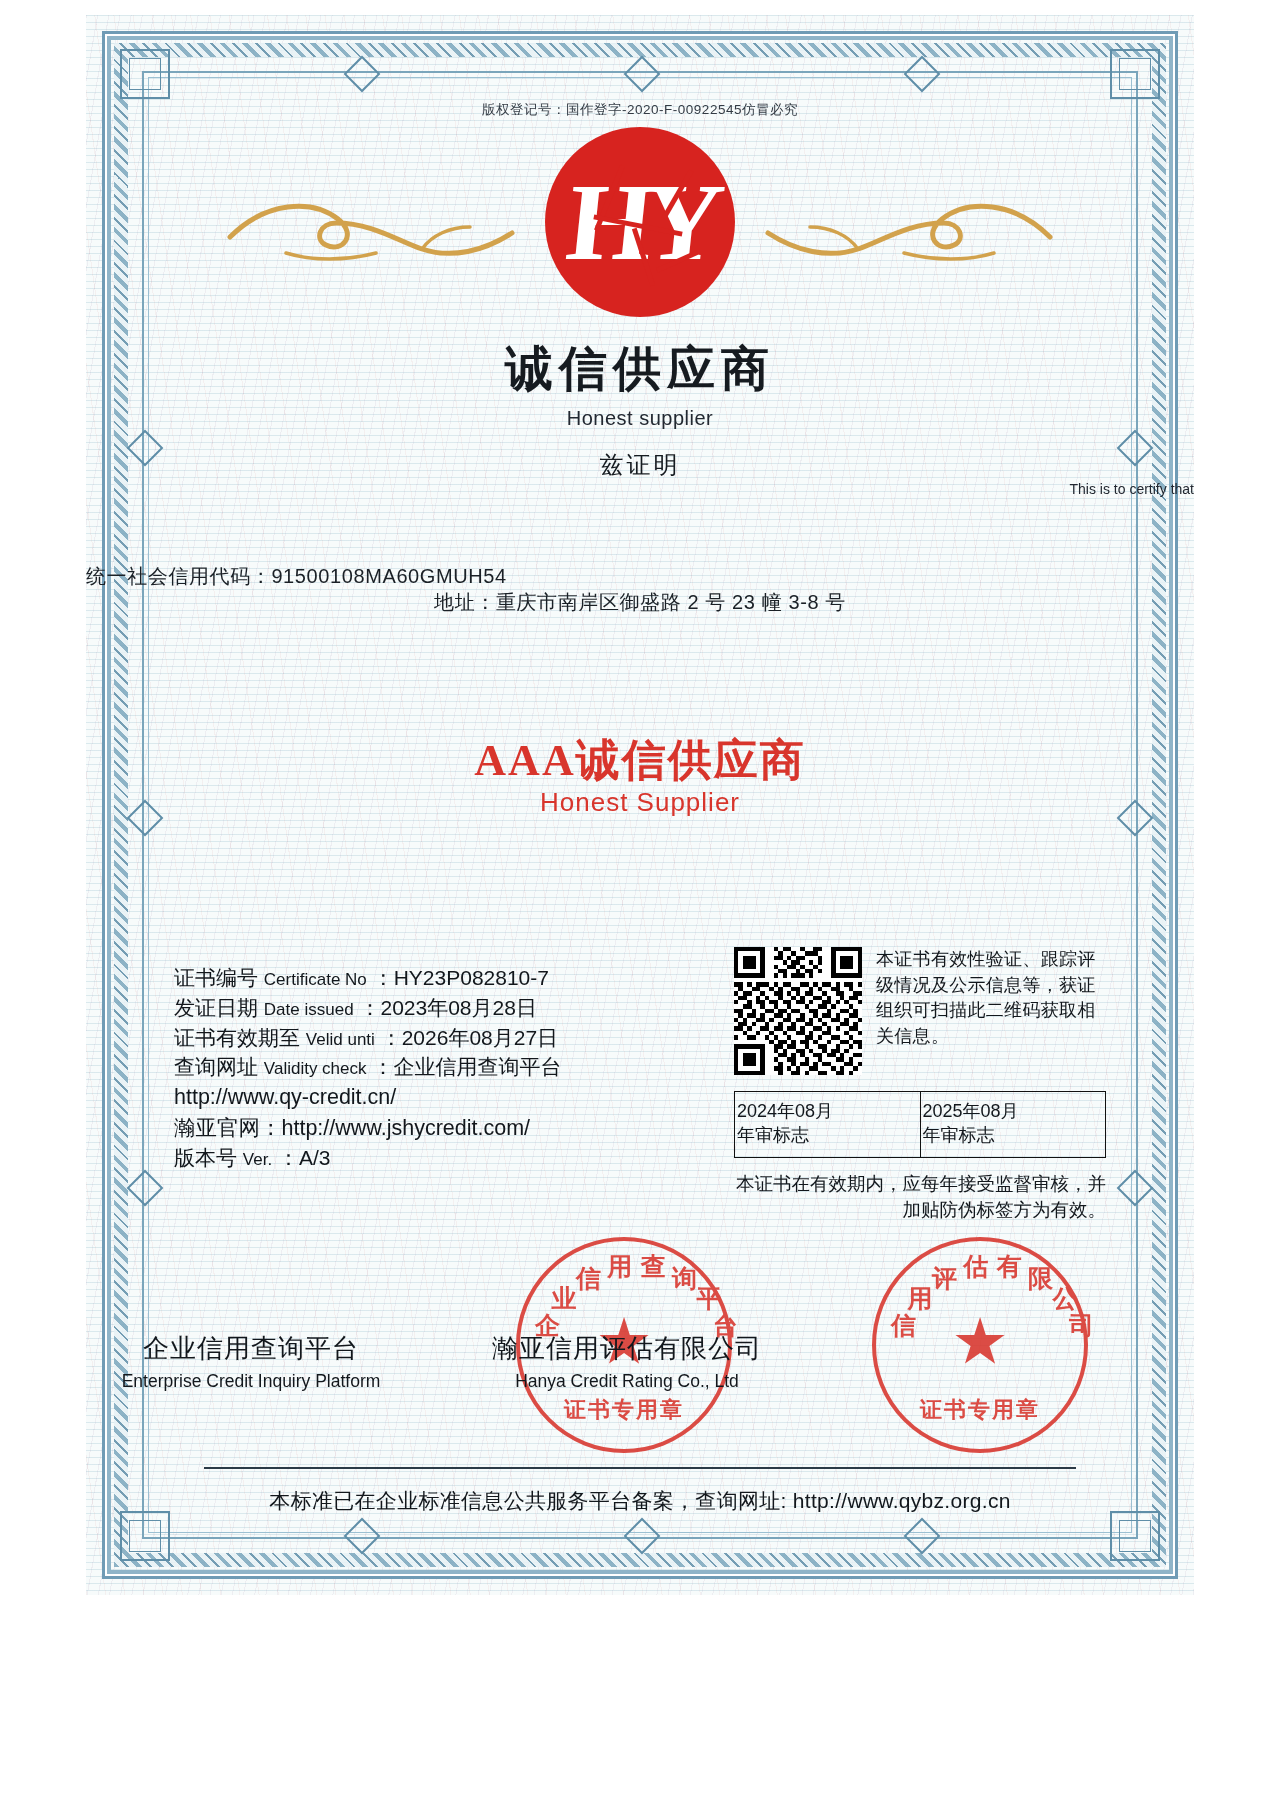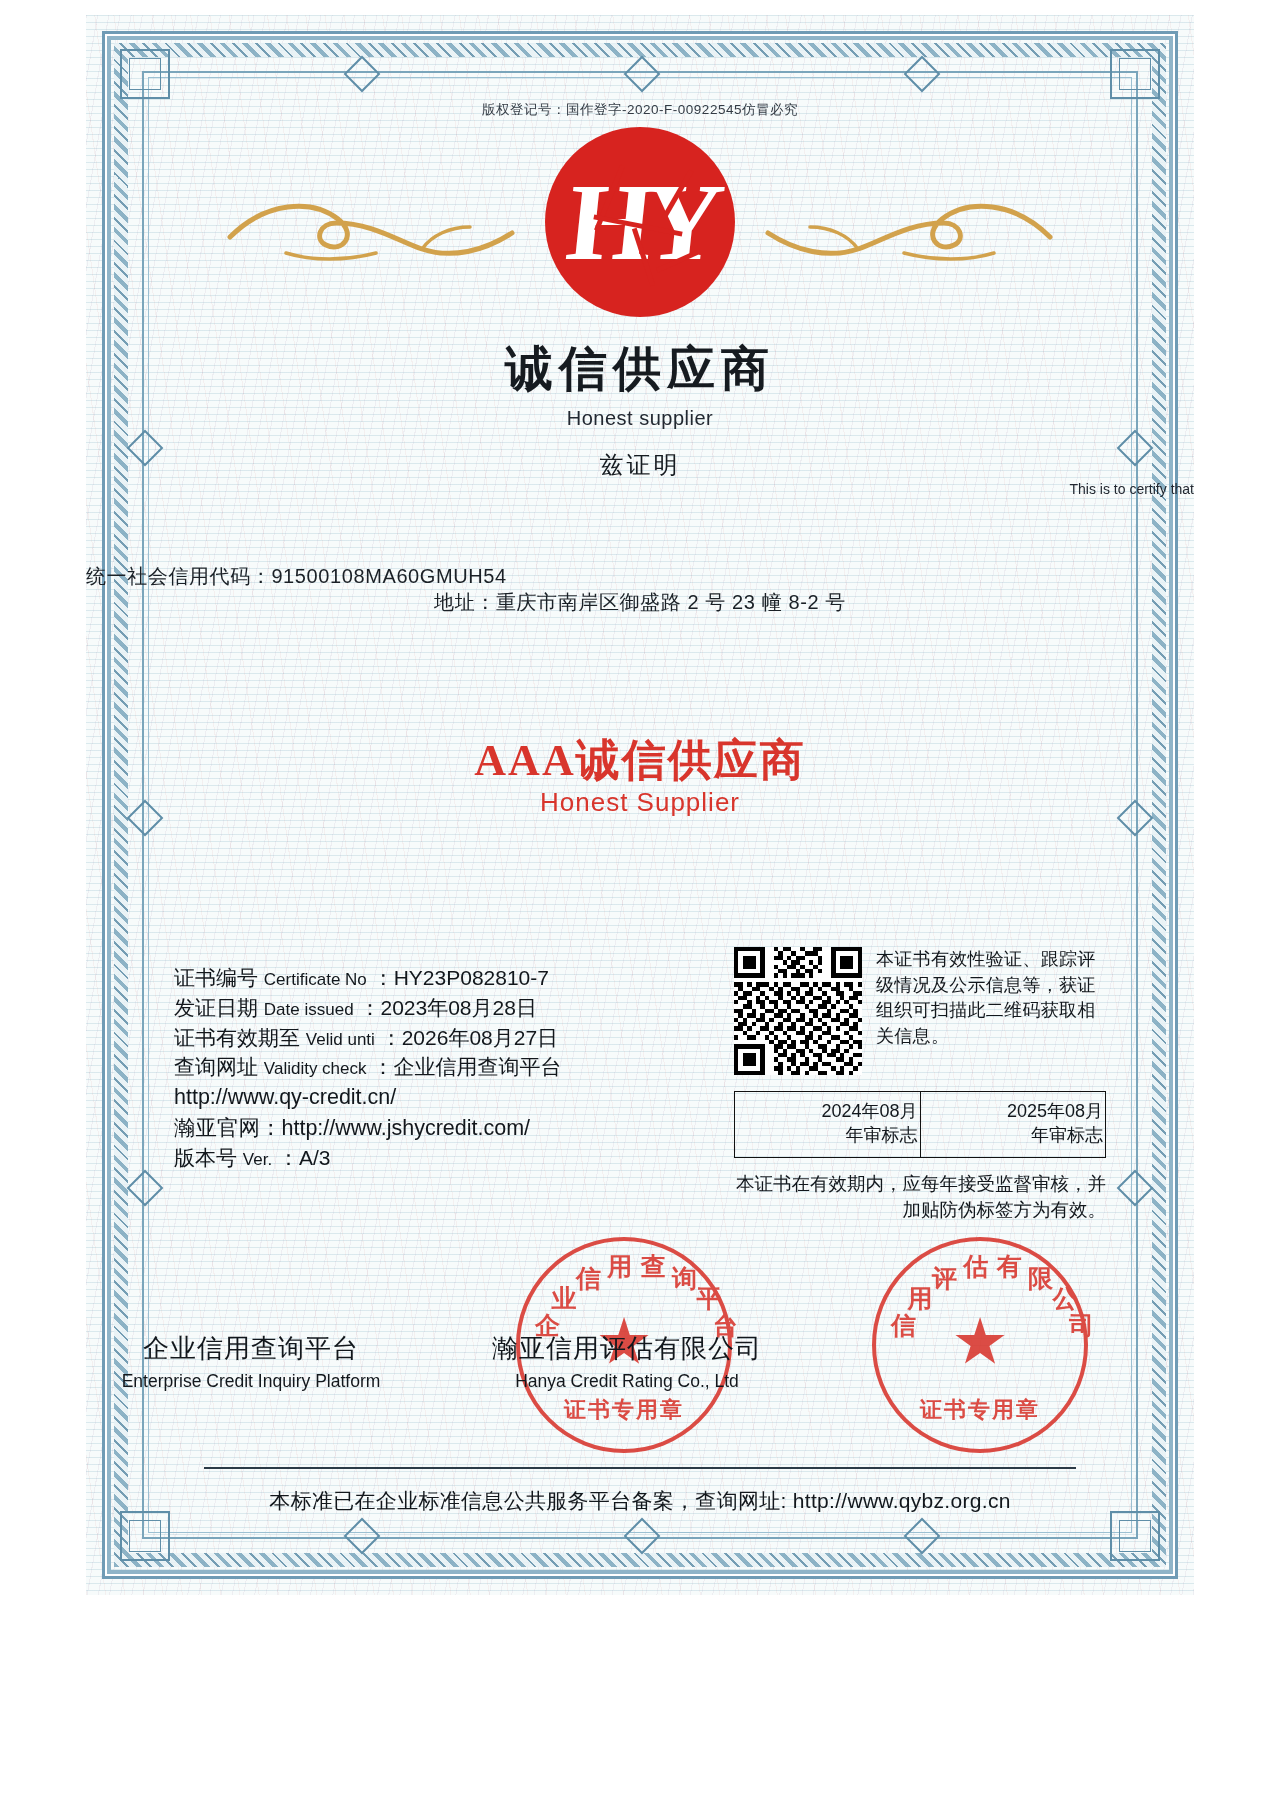--- a/index.html
+++ b/index.html
@@ -315,21 +315,21 @@
     letter-spacing: 0.3px;
   }
   .stamps-row {
     display: flex;
     gap: 0;
     margin-top: 16px;
     border: 1.5px solid #111;
   }
   .stamp-box {
     flex: 1 1 50%;
-    text-align: right;
+    text-align: left;
     padding: 7px 2px 9px;
     font-size: 18px;
     line-height: 1.35;
     color: #12171c;
   }
   .stamp-box + .stamp-box { border-left: 1.5px solid #111; }
   .annual-note {
     margin-top: 13px;
     font-size: 18.5px;
     line-height: 1.45;
@@ -484,21 +484,21 @@
         </div>
       </div>
     </div>
 
     <div class="title-cn">诚信供应商</div>
     <div class="title-en">Honest supplier</div>
     <div class="certify-cn">兹证明</div>
     <div class="certify-en">This is to certify that</div>
 
     <div class="company-code">统一社会信用代码：91500108MA60GMUH54</div>
-    <div class="company-addr">地址：重庆市南岸区御盛路 2 号 23 幢 8-2 号</div>
+    <div class="company-addr">地址：重庆市南岸区御盛路 2 号 23 幢 3-8 号</div>
 
     <div class="award-cn">AAA诚信供应商</div>
     <div class="award-en">Honest Supplier</div>
 
     <div class="details">
       <div class="row">
         <span class="lbl-cn">证书编号</span>
         <span class="lbl-en">Certificate No</span>
         <span>：HY23P082810-7</span>
       </div>

